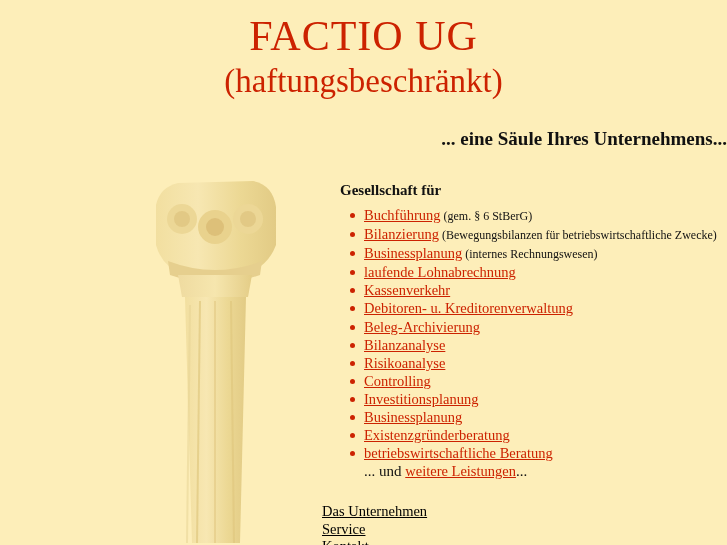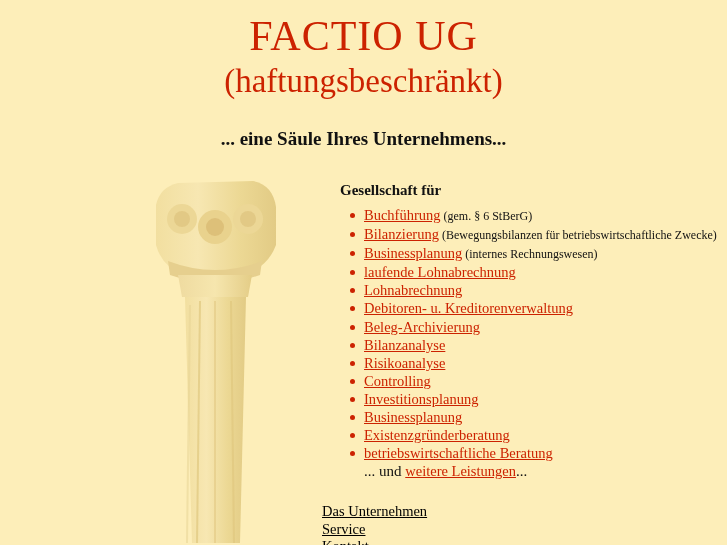--- a/index.html
+++ b/index.html
@@ -47,21 +47,21 @@
   .title-sub {
     color: #cc2200;
     font-family: "Liberation Serif", serif;
     font-size: 33px;
     line-height: 1.2;
     margin: 4px 0 0 0;
     font-weight: normal;
   }
 
   .tagline {
-    text-align: center;
+    text-align: right;
     color: #111111;
     font-size: 19px;
     font-weight: bold;
     font-family: "Liberation Serif", serif;
     margin-top: 26px;
   }
 
   .content {
     position: absolute;
     left: 340px;
@@ -179,21 +179,21 @@
     <div class="tagline">... eine Säule Ihres Unternehmens...</div>
   </div>
 
   <div class="content">
     <div class="section-label">Gesellschaft für</div>
     <ul class="services" id="services-list">
         <li class="bulleted"><a class="link" href="#">Buchführung</a><span class="note"> (gem. § 6 StBerG)</span></li>
         <li class="bulleted"><a class="link" href="#">Bilanzierung</a><span class="note"> (Bewegungsbilanzen für betriebswirtschaftliche Zwecke)</span></li>
         <li class="bulleted"><a class="link" href="#">Businessplanung</a><span class="note"> (internes Rechnungswesen)</span></li>
         <li class="bulleted"><a class="link" href="#">laufende Lohnabrechnung</a></li>
-        <li class="bulleted"><a class="link" href="#">Lohnabrechnung</a></li>
+        <li class="bulleted"><a class="link" href="#">Kassenverkehr</a></li>
         <li class="bulleted"><a class="link" href="#">Debitoren- u. Kreditorenverwaltung</a></li>
         <li class="bulleted"><a class="link" href="#">Beleg-Archivierung</a></li>
         <li class="bulleted"><a class="link" href="#">Bilanzanalyse</a></li>
         <li class="bulleted"><a class="link" href="#">Risikoanalyse</a></li>
         <li class="bulleted"><a class="link" href="#">Controlling</a></li>
         <li class="bulleted"><a class="link" href="#">Investitionsplanung</a></li>
         <li class="bulleted"><a class="link" href="#">Businessplanung</a></li>
         <li class="bulleted"><a class="link" href="#">Existenzgründerberatung</a></li>
         <li class="bulleted"><a class="link" href="#">betriebswirtschaftliche Beratung</a></li>
         <li><span class="ellipsis-item">... und </span><a class="link" href="#">weitere Leistungen</a><span class="ellipsis-item">...</span></li>

